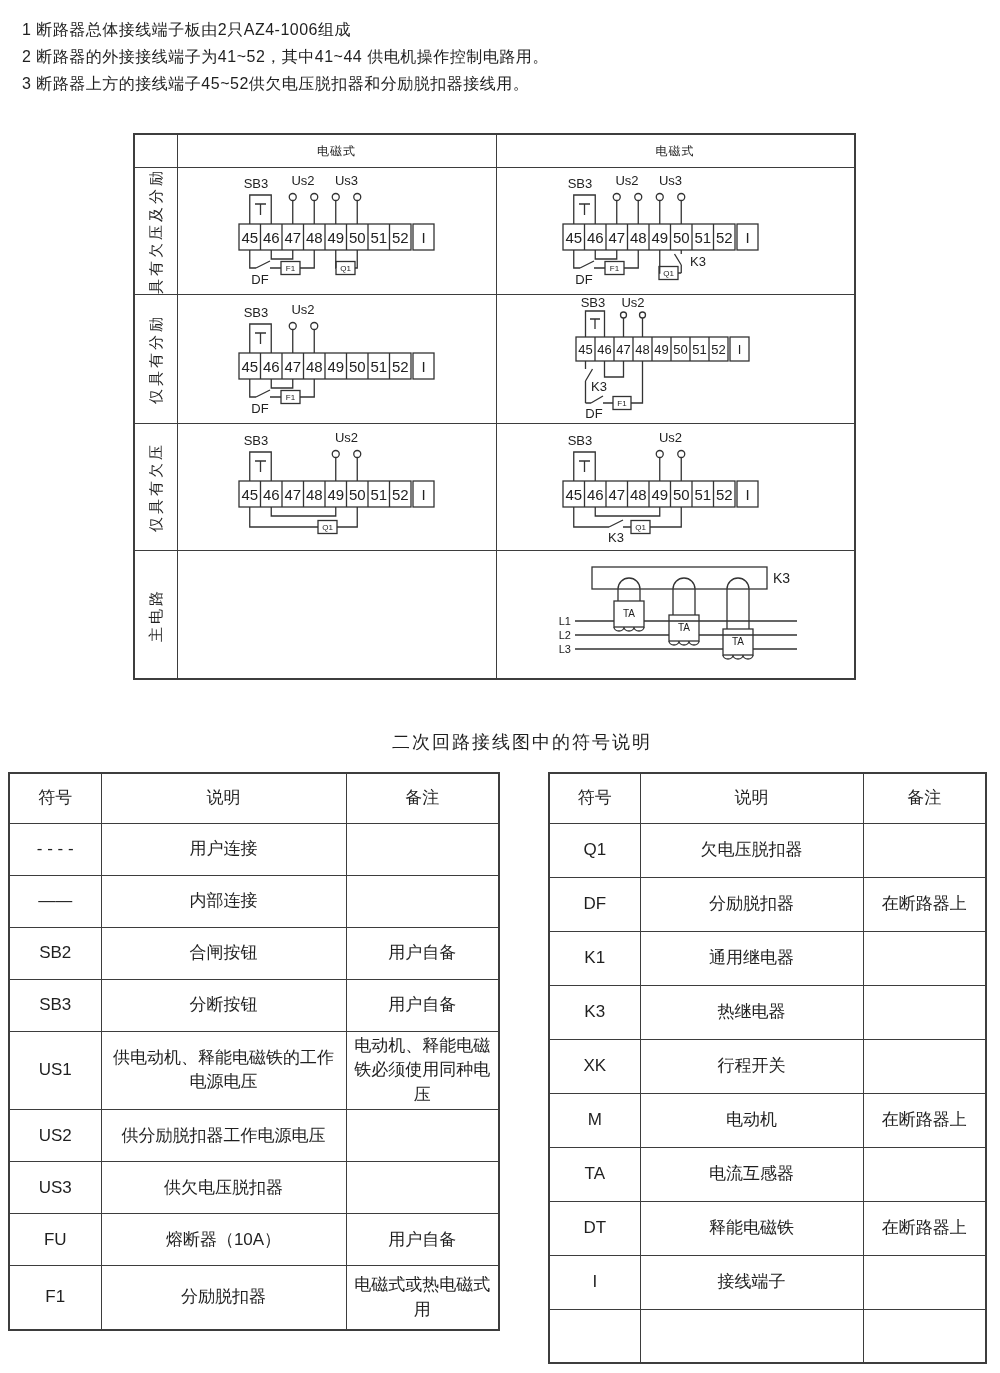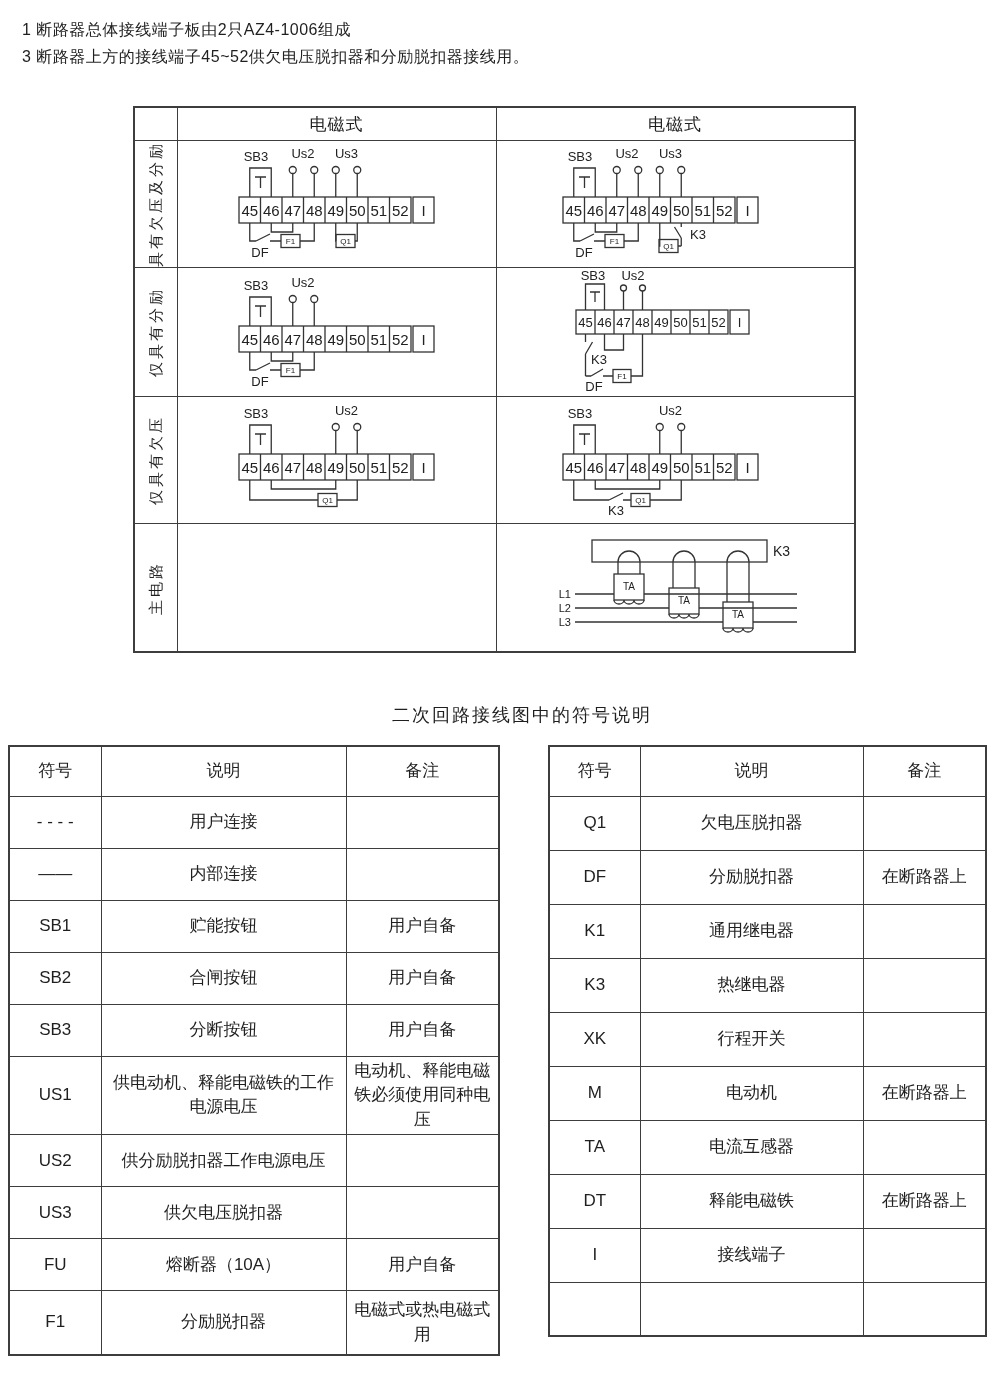--- a/index.html
+++ b/index.html
@@ -5,21 +5,21 @@
   html,body{margin:0;padding:0;background:#fff;}
   body{width:1000px;height:1373px;overflow:hidden;
        font-family:"Liberation Sans","DejaVu Sans",sans-serif;color:#1f1f1f;}
   .notes{padding:16px 0 0 22px;}
   .notes p{margin:0;font-size:16px;line-height:27px;letter-spacing:.5px;}
 
   table{border-collapse:collapse;}
   
   .wiring{margin:36px 0 0 133px;table-layout:fixed;border:2px solid #3d3d3d;}
   .wiring td{border:1px solid #3d3d3d;padding:0;vertical-align:middle;}
-  .wiring .hdr{text-align:center;font-size:17px;height:32px;letter-spacing:1px;}
+  .wiring .hdr{text-align:center;font-size:12px;height:32px;letter-spacing:1px;}
   .rowlab{position:relative;}
   .rowlab span{position:absolute;top:50%;left:50%;
     transform:translate(-50%,-50%) rotate(-90deg);
     white-space:nowrap;font-size:15px;letter-spacing:3px;}
   .dgcell{text-align:center;}
 
   
   .dg path,.dg rect,.dg circle,.dg line{stroke:#333;stroke-width:1.3;fill:none;}
   .dg text{fill:#222;stroke:none;font-family:"Liberation Sans","DejaVu Sans",sans-serif;}
   .dg .tn{font-size:15px;text-anchor:middle;}
@@ -34,20 +34,21 @@
   .legend-wrap{display:flex;gap:48px;padding-left:8px;margin-top:18px;align-items:flex-start;}
   .legend{table-layout:fixed;border:2px solid #3d3d3d;}
   .legend td,.legend th{border:1px solid #3d3d3d;font-size:17px;font-weight:normal;
     text-align:center;vertical-align:middle;padding:2px 6px;line-height:1.45;}
 </style>
 </head>
 <body>
 
 <div class="notes">
   <p>1 断路器总体接线端子板由2只AZ4-1006组成</p>
+  <p>2 断路器的外接接线端子为41~52，其中41~44 供电机操作控制电路用。</p>
   <p>3 断路器上方的接线端子45~52供欠电压脱扣器和分励脱扣器接线用。</p>
 </div>
 
 <table class="wiring">
   <colgroup>
       <col style="width:43px">
       <col style="width:318px">
       <col style="width:357px">
     </colgroup>
   <tbody>
@@ -312,25 +313,20 @@
       <td>- - - -</td>
       <td>用户连接</td>
       <td></td>
     </tr>
     <tr style="height:52px">
       <td>——</td>
       <td>内部连接</td>
       <td></td>
     </tr>
     <tr style="height:52px">
-      <td>SB1</td>
-      <td>贮能按钮</td>
-      <td>用户自备</td>
-    </tr>
-    <tr style="height:52px">
       <td>SB2</td>
       <td>合闸按钮</td>
       <td>用户自备</td>
     </tr>
     <tr style="height:52px">
       <td>SB3</td>
       <td>分断按钮</td>
       <td>用户自备</td>
     </tr>
     <tr style="height:66px">

